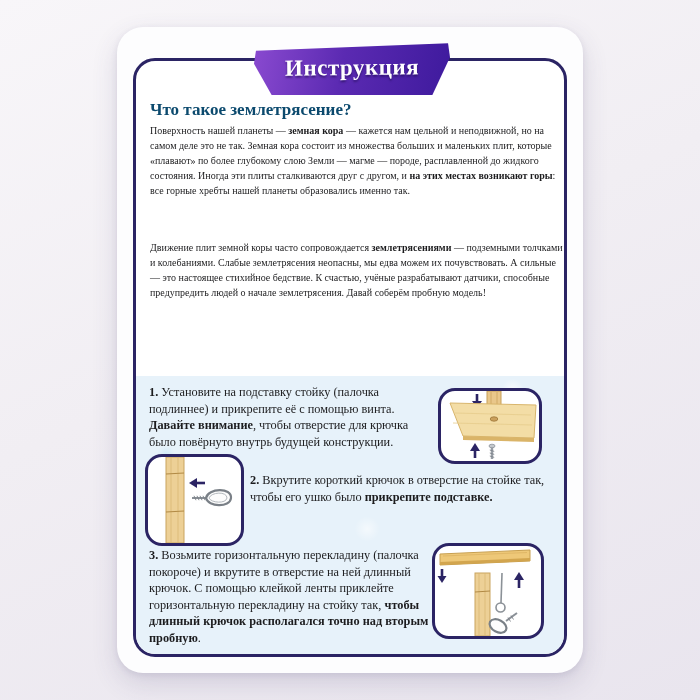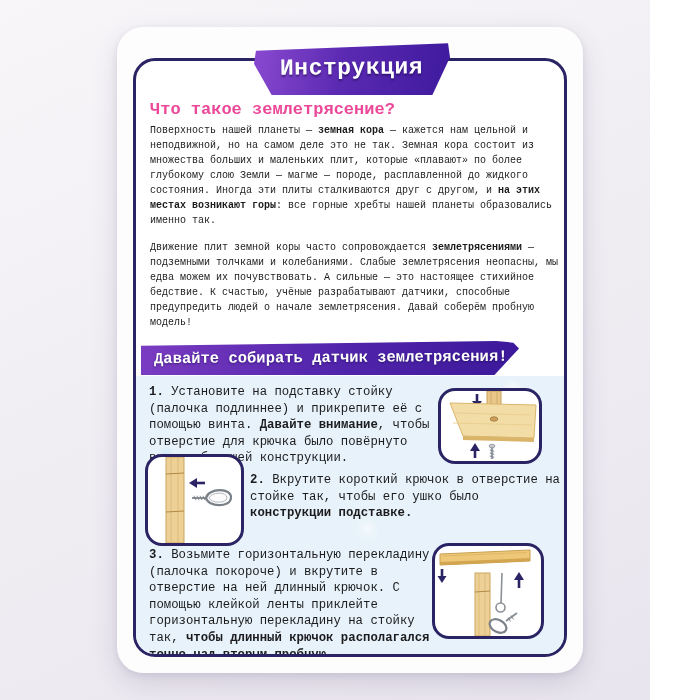--- a/index.html
+++ b/index.html
@@ -1,19 +1,19 @@
 <!DOCTYPE html>
 <html><head>
 <meta charset="utf-8">
 <style>
   html,body{margin:0;padding:0;}
   .stage{
-    position:relative;width:650px;height:700px;overflow:hidden;
+    position:relative;width:700px;height:700px;overflow:hidden;
     background:linear-gradient(155deg,#f8f6f9 0%,#f1eef3 45%,#e9e5ee 100%);
-    font-family:Liberation Mono, monospace;color:#1c1c1e;
+    font-family:Liberation Serif, serif;color:#1c1c1e;
   }
   .sheet{
     position:absolute;left:117px;top:27px;width:466px;height:646px;
     background:#fdfdfe;border-radius:26px;
     box-shadow:0 10px 26px rgba(70,60,110,.16),0 2px 6px rgba(70,60,110,.10);
   }
   .frame{
     position:absolute;left:133px;top:58px;width:434px;height:599px;
     border:3px solid #2b2464;border-radius:22px;background:#ffffff;
     box-sizing:border-box;overflow:hidden;
@@ -33,21 +33,21 @@
     background:linear-gradient(100deg,#8a4ad0 0%,#5b2ab2 45%,#3e1a9d 100%);
     clip-path:polygon(1% 18%, 99% 4%, 100% 30%, 91% 100%, 9% 100%, 0% 42%);
     display:flex;align-items:center;justify-content:center;
   }
   .badge span{
     color:#fff;font-size:23px;font-weight:700;letter-spacing:.5px;
     text-shadow:0 2px 2px rgba(25,10,70,.55);transform:rotate(-0.6deg);
   }
   .intro-heading{
     position:absolute;left:14px;top:39px;width:414px;
-    font-size:17px;font-weight:700;color:#ec4899;
+    font-size:17px;font-weight:700;color:#0c4a6e;
   }
   .para{position:absolute;font-size:10px;line-height:15px;}
   .p1{left:14px;top:62px;width:414px;}
   .p2{left:14px;top:179px;width:414px;}
   .banner{
     position:absolute;left:5px;top:280px;width:378px;height:34px;z-index:4;
     background:linear-gradient(100deg,#7b3cc2 0%,#5527ae 45%,#3b189a 100%);
     clip-path:polygon(0% 14%, 94% 0%, 98.5% 5%, 100% 22%, 93.5% 100%, 0% 100%);
     display:flex;align-items:center;
     box-shadow:0 2px 3px rgba(40,20,90,.25);
@@ -82,26 +82,23 @@
   </div>
 
   <div class="frame">
 
     <div class="steps-bg"></div>
 
     <div class="intro-heading">Что такое землетрясение?</div>
     <div class="para p1"><span class="seg">Поверхность нашей планеты — </span><span class="seg seg-b">земная кора</span><span class="seg"> — кажется нам цельной и неподвижной, но на самом деле это не так. Земная кора состоит из множества больших и маленьких плит, которые «плавают» по более глубокому слою Земли — магме — породе, расплавленной до жидкого состояния. Иногда эти плиты сталкиваются друг с другом, и </span><span class="seg seg-b">на этих местах возникают горы</span><span class="seg">: все горные хребты нашей планеты образовались именно так.</span></div>
     <div class="para p2"><span class="seg">Движение плит земной коры часто сопровождается </span><span class="seg seg-b">землетрясениями</span><span class="seg"> — подземными толчками и колебаниями. Слабые землетрясения неопасны, мы едва можем их почувствовать. А сильные — это настоящее стихийное бедствие. К счастью, учёные разрабатывают датчики, способные предупредить людей о начале землетрясения. Давай соберём пробную модель!</span></div>
 
-    <div class="banner">
-      <span>Давайте собирать датчик землетрясения!</span>
-    </div>
 
     <div class="step step-1"><span class="seg seg-b">1. </span><span class="seg">Установите на подставку стойку (палочка подлиннее) и прикрепите её с помощью винта. </span><span class="seg seg-b">Давайте внимание</span><span class="seg">, чтобы отверстие для крючка было повёрнуто внутрь будущей конструкции.</span></div>
-    <div class="step step-2"><span class="seg seg-b">2. </span><span class="seg">Вкрутите короткий крючок в отверстие на стойке так, чтобы его ушко было </span><span class="seg seg-b">конструкции подставке.</span></div>
+    <div class="step step-2"><span class="seg seg-b">2. </span><span class="seg">Вкрутите короткий крючок в отверстие на стойке так, чтобы его ушко было </span><span class="seg seg-b">прикрепите подставке.</span></div>
     <div class="step step-3"><span class="seg seg-b">3. </span><span class="seg">Возьмите горизонтальную перекладину (палочка покороче) и вкрутите в отверстие на ней длинный крючок. С помощью клейкой ленты приклейте горизонтальную перекладину на стойку так, </span><span class="seg seg-b">чтобы длинный крючок располагался точно над вторым пробную</span><span class="seg">.</span></div>
 
     <div class="figbox fig-1">
       <svg viewBox="0 0 98 70">
         <g>
           <rect x="46" y="0" width="14" height="16" fill="#e9c78a" stroke="#c79f58" stroke-width="1"></rect>
           <line x1="50" y1="1" x2="50" y2="15" stroke="#caa35e" stroke-width="0.8"></line>
           <line x1="56" y1="1" x2="56" y2="15" stroke="#caa35e" stroke-width="0.8"></line>
         </g>
         <g stroke="#2b2464" fill="#2b2464">

